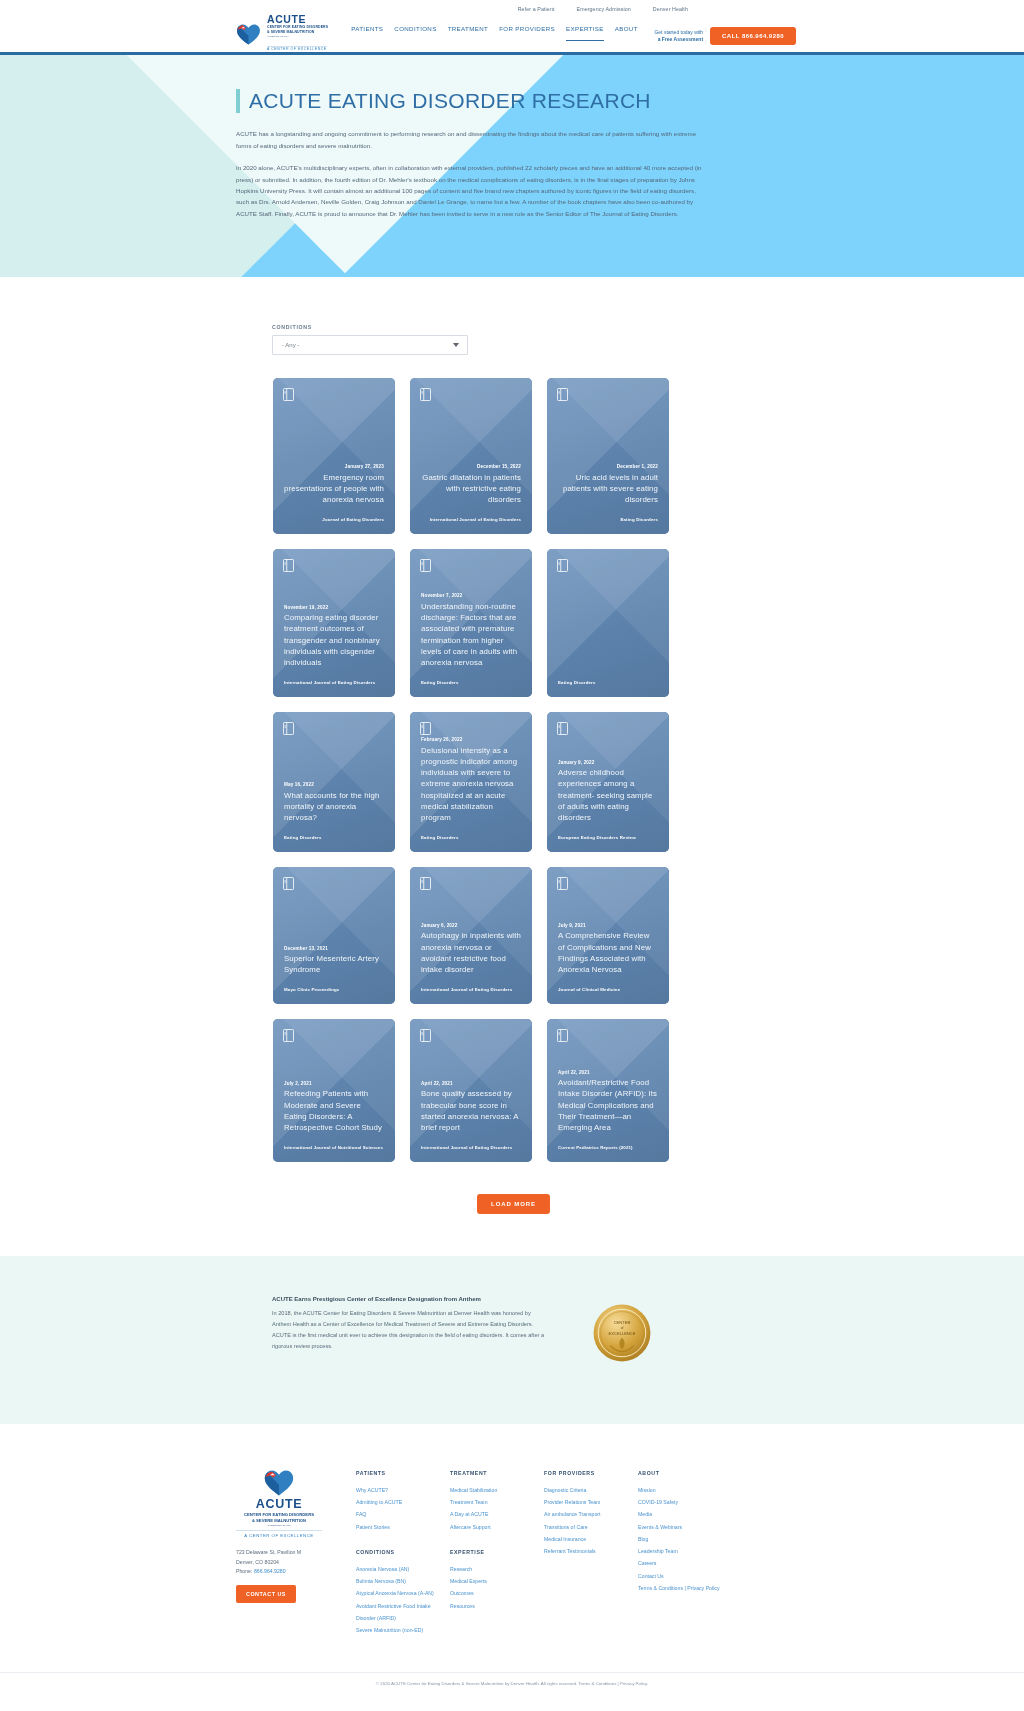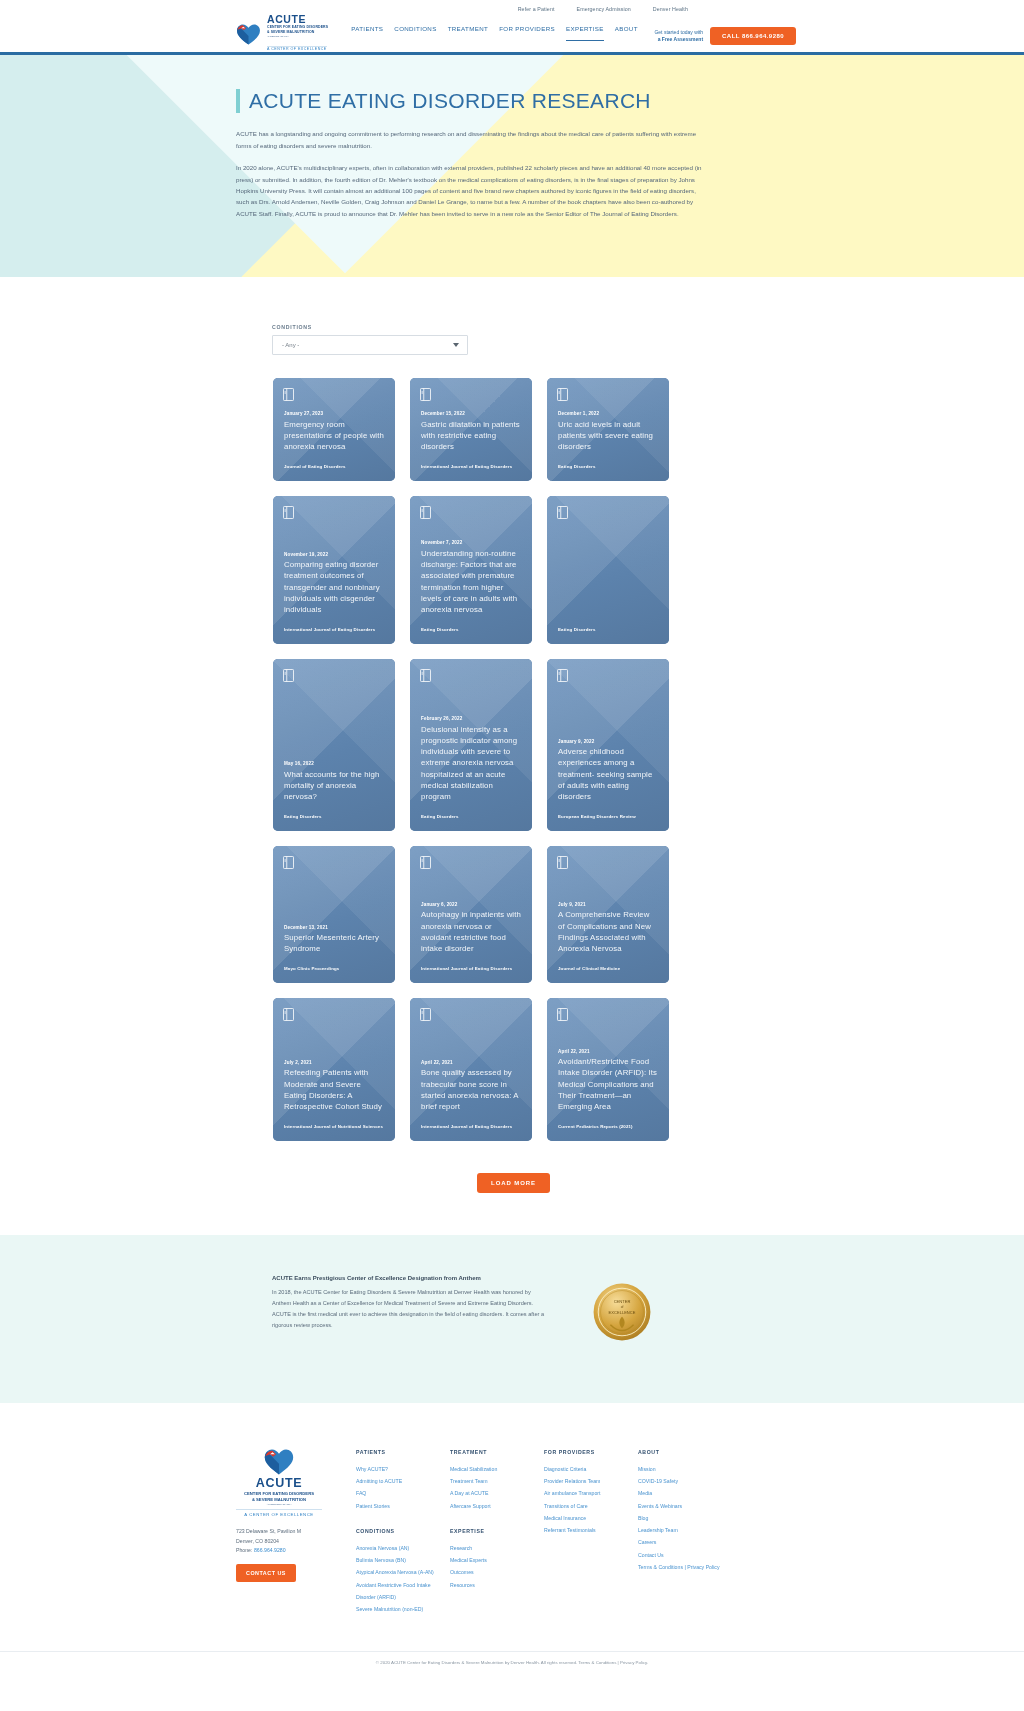--- a/index.html
+++ b/index.html
@@ -74,21 +74,21 @@
   .cta-text b { font-weight: bold; }
   .cta-btn {
     background: #ef6124; color: #fff; font-size: 6px; font-weight: bold;
     letter-spacing: .45px; border-radius: 3px; padding: 6px 12px;
     border: none; cursor: pointer; white-space: nowrap;
   }
   .header-rule { height: 3px; background: #2a6ca2; }
 
   
   .hero {
-    position: relative; background: #fef9c3; height: 222px; overflow: hidden;
+    position: relative; background: #7dd3fc; height: 222px; overflow: hidden;
   }
   .hero::before {
     content: ""; position: absolute; left: -60px; top: -40px;
     width: 330px; height: 330px; background: #d5eeee;
     transform: rotate(45deg);
   }
   .hero::after {
     content: ""; position: absolute; left: 180px; top: -180px;
     width: 330px; height: 330px; background: #eefafa;
     transform: rotate(45deg);
@@ -159,23 +159,23 @@
     font-size: 7.8px; line-height: 1.45; font-weight: normal;
     color: #f2f6fa; letter-spacing: .1px;
   }
   .card-journal {
     position: relative; z-index: 2;
     font-size: 4.4px; font-weight: bold; letter-spacing: .15px;
     margin-top: 11px; line-height: 1.45;
   }
 
   
-  .h-a { height: 103px; }
+  .h-a { height: 156px; text-align: right; }
   .h-b { height: 148px; }
-  .h-c { height: 172px; }
+  .h-c { height: 140px; }
   .h-d { height: 137px; }
   .h-e { height: 143px; }
 
   
   .loadmore-wrap { display: flex; justify-content: center; padding: 32px 0 0 3px; }
   .loadmore {
     background: #ef6124; color: #fff; border: none; border-radius: 3px;
     font-size: 6px; font-weight: bold; letter-spacing: .9px;
     padding: 7px 14px; cursor: pointer;
   }

